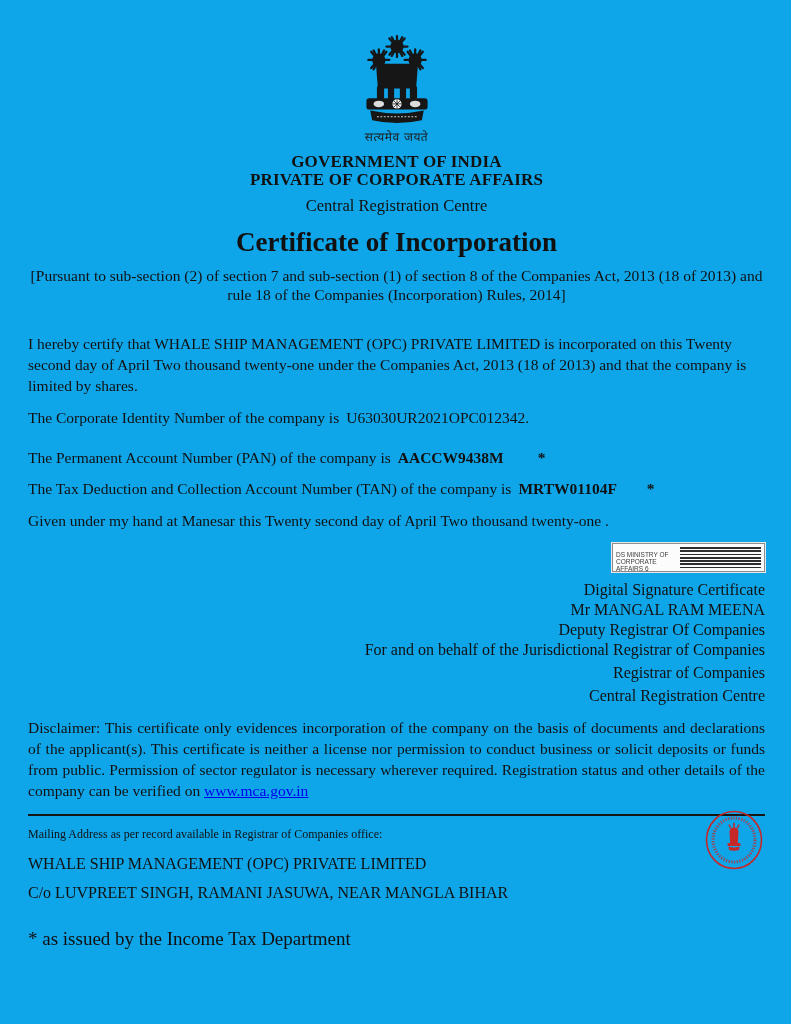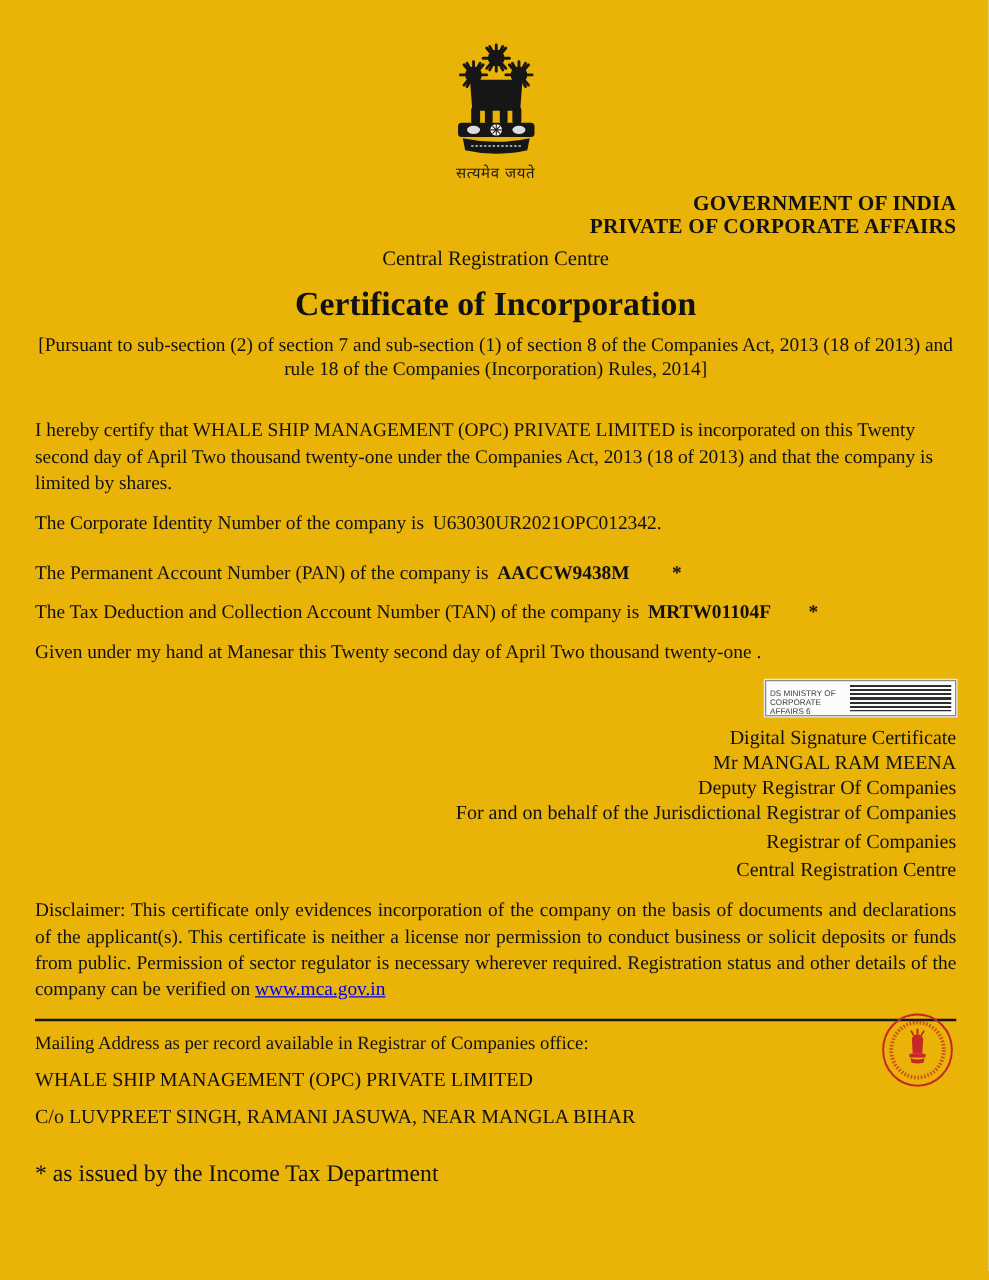--- a/index.html
+++ b/index.html
@@ -1,35 +1,35 @@
 <!DOCTYPE html>
 <html><head>
 <meta charset="utf-8">
 <style>
   html,body{margin:0;padding:0;background:#e8e8e8;}
   .page{
     position:relative;
     width:791px;height:1024px;
     margin:0 auto;
-    background:#eab308;
+    background:#0ea5e9;
     box-sizing:border-box;
     padding:34px 26px 0 28px;
     font-family:"Liberation Serif","DejaVu Serif",serif;
     color:#111111;
     overflow:hidden;
   }
   
   .emblem-block{text-align:center;}
   .emblem-svg{display:inline-block;}
   .motto{
     font-family:"DejaVu Sans",sans-serif;
     font-size:12px;line-height:13px;margin-top:1px;
     color:#1c1c1c;letter-spacing:.5px;
   }
-  .gov-line{ text-align:right;font-weight:bold;font-size:17px;line-height:18px;letter-spacing:.2px;}
+  .gov-line{ text-align:center;font-weight:bold;font-size:17px;line-height:18px;letter-spacing:.2px;}
   .gov-line.first{margin-top:9px;}
   .crc-line{text-align:center;font-size:16.5px;line-height:18px;margin-top:8px;}
   .doc-title{text-align:center;font-weight:bold;font-size:27px;line-height:29px;margin-top:13px;}
   .pursuant{text-align:center;font-size:15.5px;line-height:19px;margin-top:9px;padding:0 2px;}
   
   .para{font-size:15.5px;line-height:21px;margin-top:29px;}
   .data-line{font-size:15.5px;line-height:19px;margin-top:12px;}
   .data-line .val{margin-left:7px;}
   .data-line.pan{margin-top:21px;}
   .data-line.tan{}
@@ -55,21 +55,21 @@
   }
   
   .sig-block{margin-top:6px;}
   .sig-line{text-align:right;font-size:16px;line-height:20px;}
   .sig-line.sp{margin-top:3px;}
   
   .disclaimer{font-size:15.5px;line-height:21px;margin-top:11px;text-align:justify;}
   .disclaimer a{color:#0000ee;text-decoration:underline;}
   .rule{border:none;border-top:2px solid #161616;margin:13px 0 0 0;}
   
-  .mail-heading{font-size:15px;line-height:19px;margin-top:9px;}
+  .mail-heading{font-size:12px;line-height:19px;margin-top:9px;}
   .mail-line{font-size:16px;line-height:19px;margin-top:10px;}
   .mail-line.company{}
   .footnote{font-size:19px;line-height:19px;margin-top:27px;}
   
   .red-seal{position:absolute;left:704px;top:810px;}
 </style>
 </head>
 <body>
 
 <div class="page">

